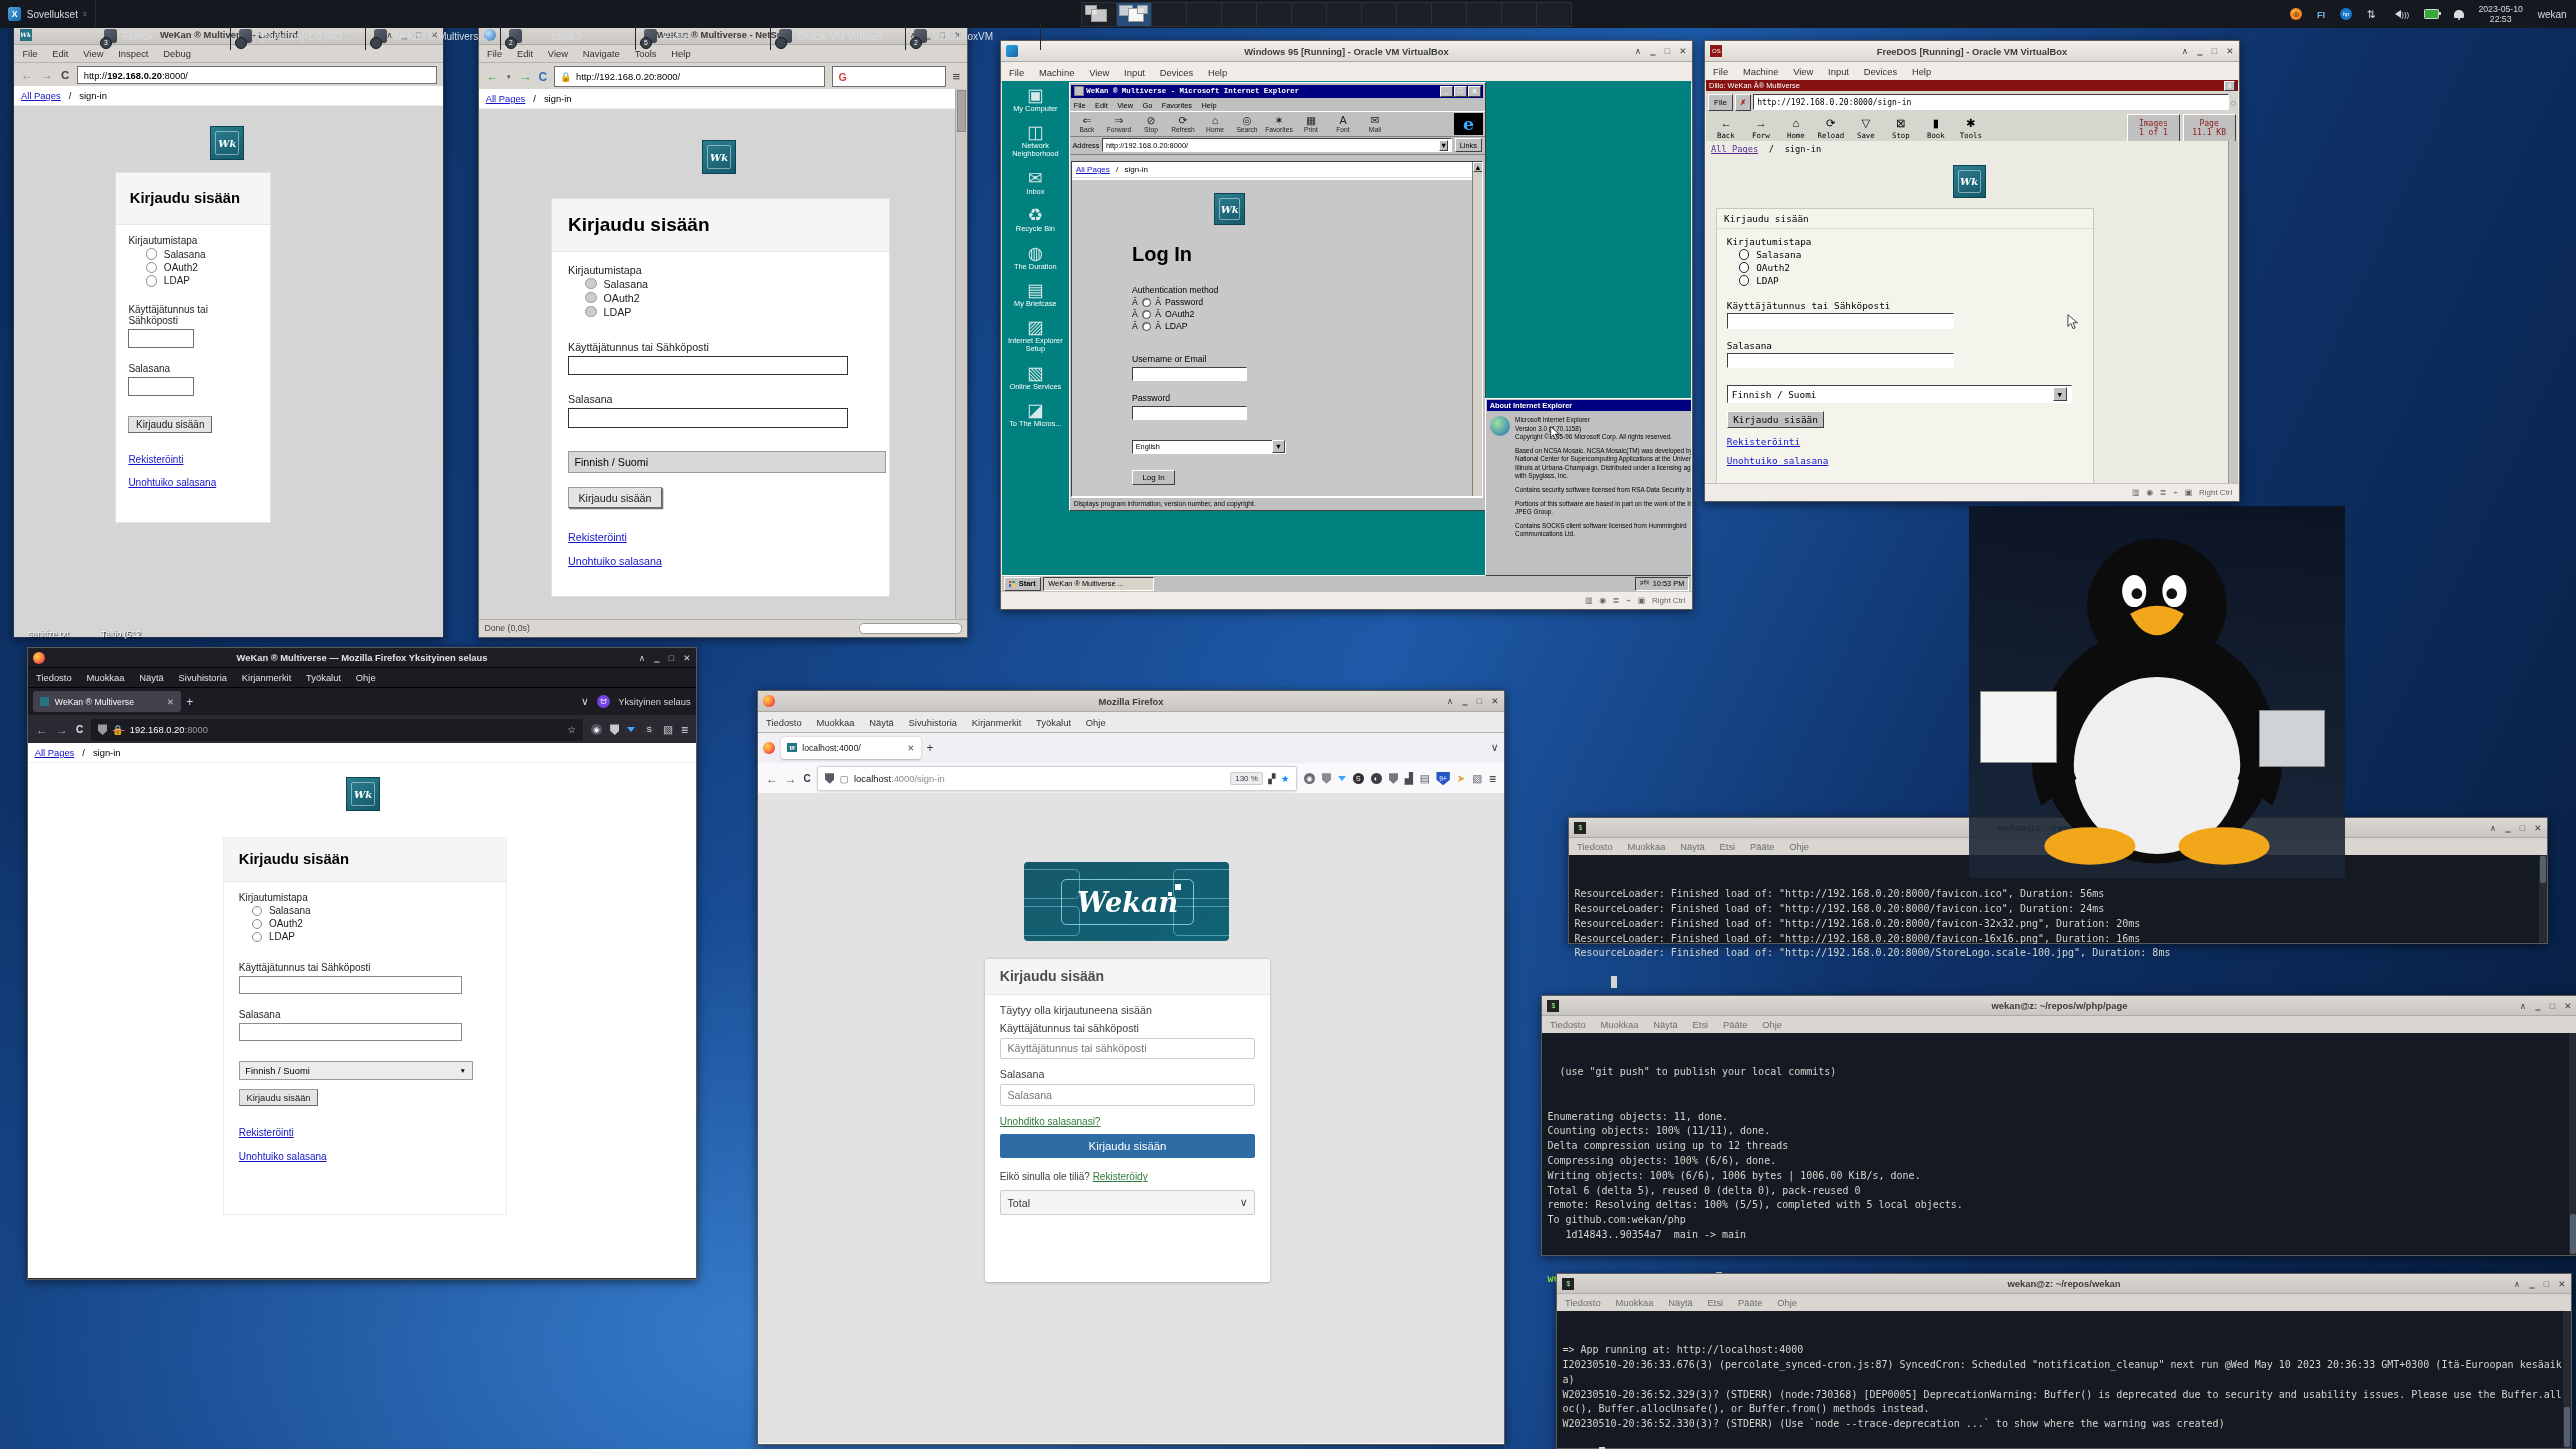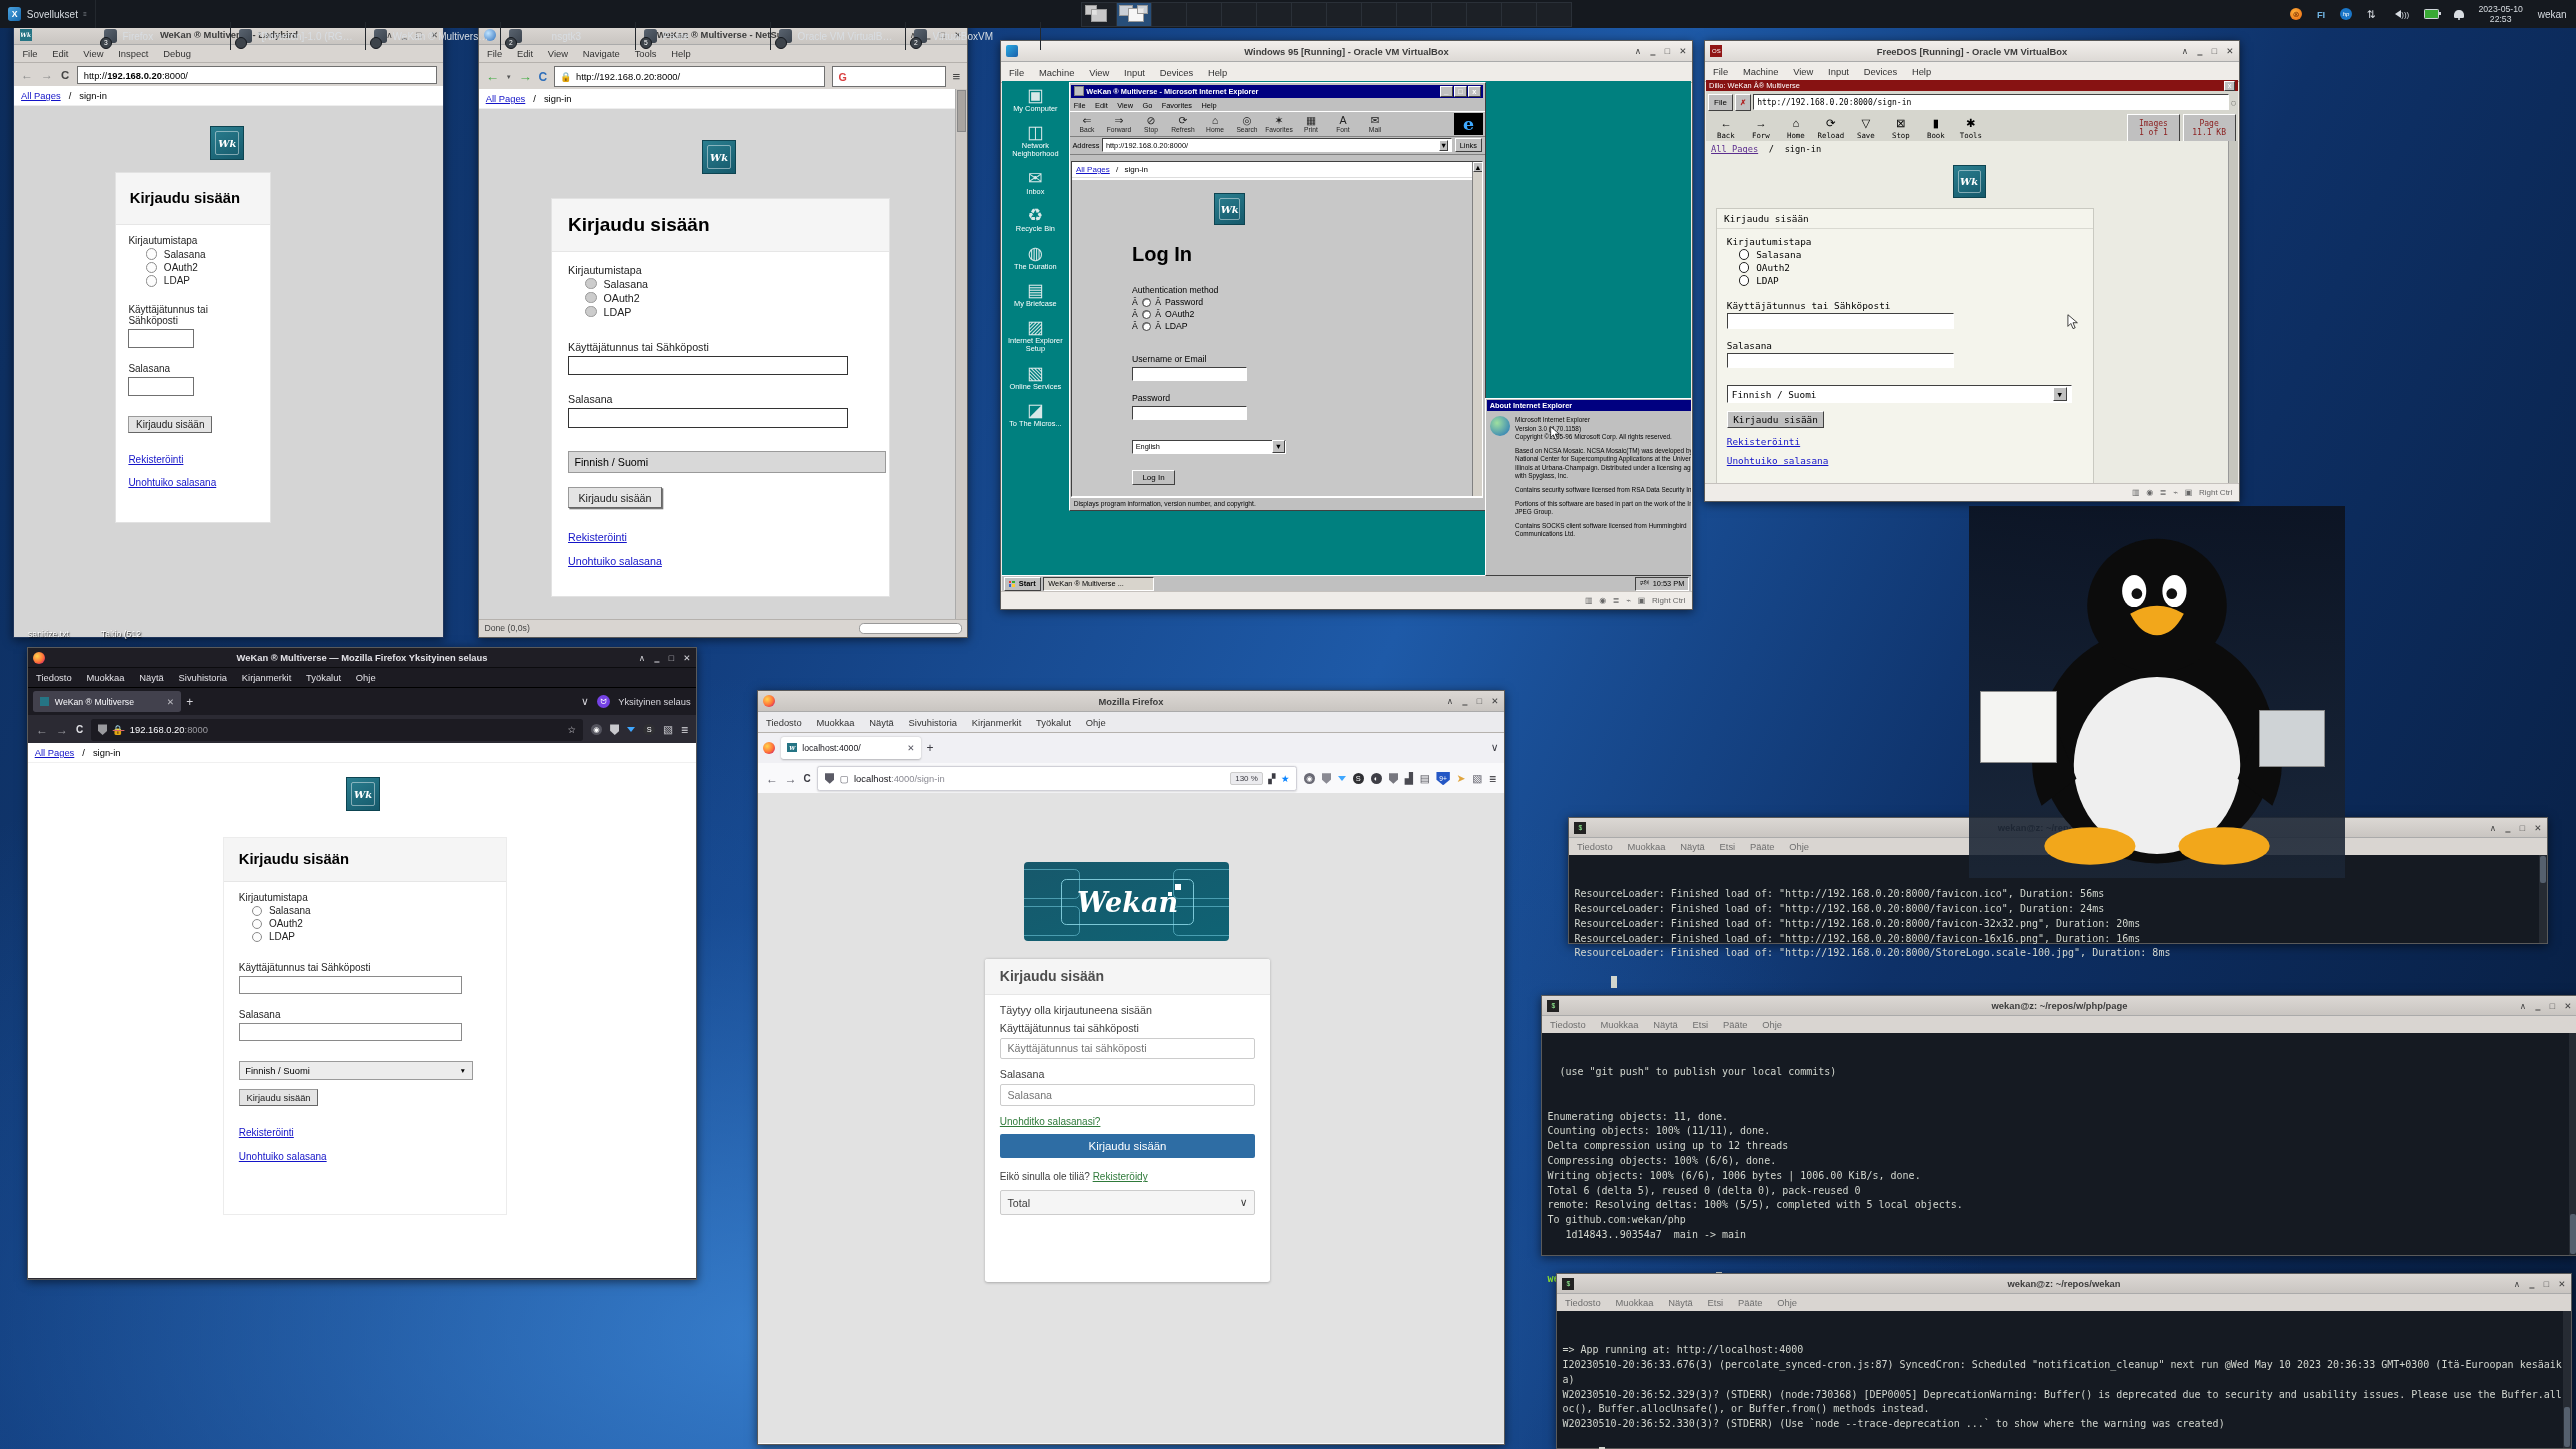--- a/index.html
+++ b/index.html
@@ -325,21 +325,21 @@
           <div style="font-size:17.4px;color:#d8e8e8;line-height:20px;">▧</div>
           <div style="color:#fff;font-size:7.4px;line-height:8px;">Online Services</div>
         </div>
           <div style="text-align:center;margin-bottom:9.4px;">
           <div style="font-size:17.4px;color:#d8e8e8;line-height:20px;">◪</div>
           <div style="color:#fff;font-size:7.4px;line-height:8px;">To The Micros...</div>
         </div>
         </div>
 
       <div class="out95" style="position:absolute;left:67px;top:1.3px;width:415px;height:427px;">
-        <div class="t95" style="margin:1.3px;">
+        <div class="t95" style="margin:1.3px;font-family:Liberation Mono, monospace;">
           <span style="width:8px;height:8px;background:#c0c0c0;border:0.7px solid #808080;margin-right:2.7px;"></span>
           <span style="font-size:7.4px;">WeKan ® Multiverse - Microsoft Internet Explorer</span>
           <span style="margin-left:auto;display:flex;gap:1.3px;">
             <span class="btn95" style="width:10.7px;height:9.4px;">_</span>
             <span class="btn95" style="width:10.7px;height:9.4px;">□</span>
             <span class="btn95" style="width:10.7px;height:9.4px;">x</span>
           </span>
         </div>
         <div style="display:flex;gap:9.4px;padding:1.3px 4px;font-size:7.4px;">
             <span>File</span>

